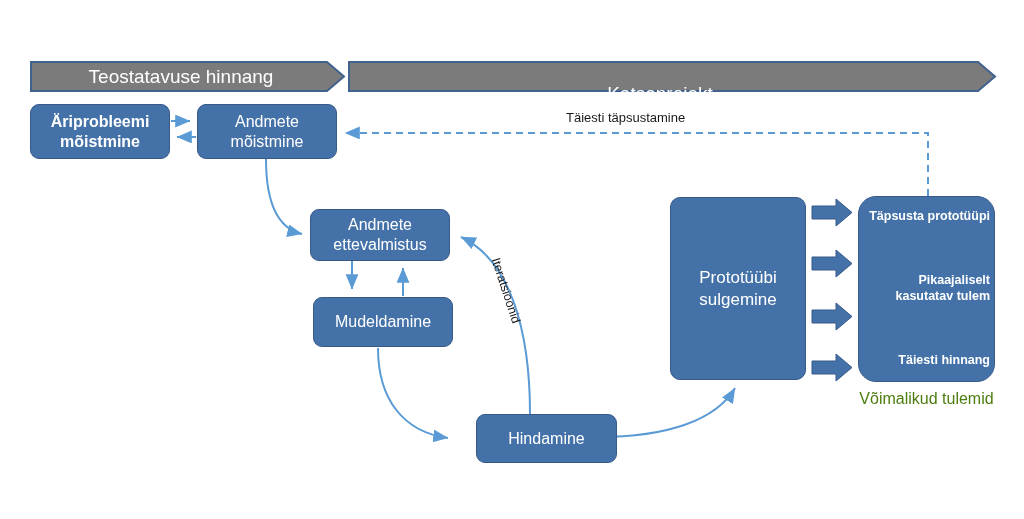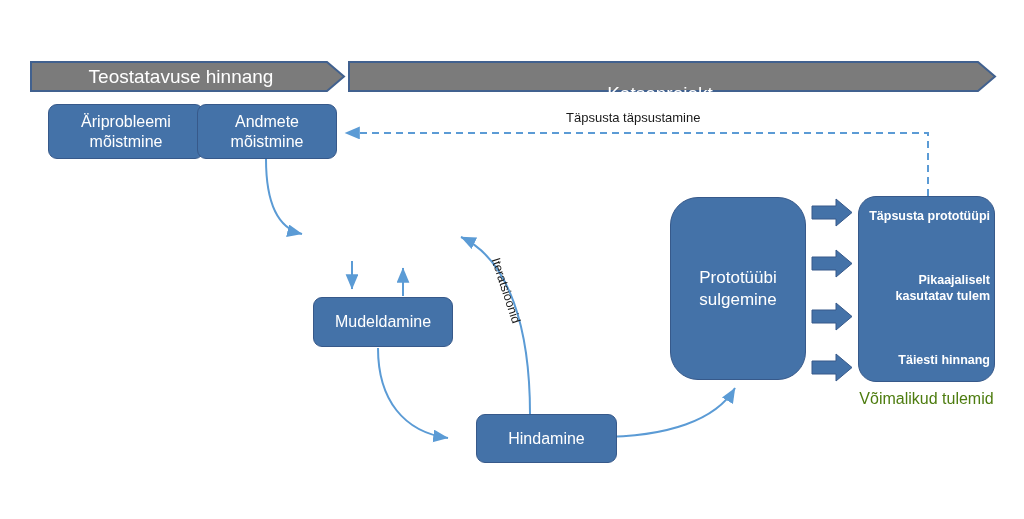--- a/index.html
+++ b/index.html
@@ -41,21 +41,21 @@
     color: #ffffff;
     display: flex;
     align-items: center;
     justify-content: center;
     text-align: center;
     font-size: 16px;
     line-height: 1.25;
     padding: 2px 6px;
   }
   .node.big {
-    border-radius: 28px;
+    border-radius: 10px;
   }
   .outcomes {
     position: absolute;
     box-sizing: border-box;
     background: #4472A8;
     border: 1.4px solid #37598a;
     border-radius: 18px;
     color: #ffffff;
     display: flex;
     flex-direction: column;
@@ -140,28 +140,31 @@
       <polygon points="812,257 836,257 836,250 852,263.5 836,277 836,270 812,270" fill="#4472A8" stroke="#37598A" stroke-width="1"></polygon>
     </g>
     <g>
       <polygon points="812,310 836,310 836,303 852,316.5 836,330 836,323 812,323" fill="#4472A8" stroke="#37598A" stroke-width="1"></polygon>
     </g>
     <g>
       <polygon points="812,361 836,361 836,354 852,367.5 836,381 836,374 812,374" fill="#4472A8" stroke="#37598A" stroke-width="1"></polygon>
     </g>
   </svg>
 
-  <div class="node" style="left:48px; top:104px; width:156px; height:55px;">
+  <div class="node" style="left:30px; top:104px; width:140px; height:55px;font-weight:bold;">
     <span>Äriprobleemi mõistmine</span>
   </div>
 
   <div class="node" style="left:197px; top:104px; width:140px; height:55px;justify-content:center;">
     <span>Andmete mõistmine</span>
   </div>
 
+  <div class="node" style="left:310px; top:209px; width:140px; height:52px;">
+    <span>Andmete ettevalmistus</span>
+  </div>
 
   <div class="node" style="left:313px; top:297px; width:140px; height:50px;">
     <span>Mudeldamine</span>
   </div>
 
   <div class="node" style="left:476px; top:414px; width:141px; height:49px;">
     <span>Hindamine</span>
   </div>
 
   <div class="node big" style="left:670px; top:197px; width:136px; height:183px; font-size:17px;">
@@ -169,17 +172,17 @@
   </div>
 
   <div class="outcomes" style="left:858px; top:196px; width:137px; height:186px;">
     <div class="outcome-item">Täpsusta prototüüpi</div>
     <div class="outcome-item">Pikaajaliselt kasutatav tulem</div>
     <div class="outcome-item">Täiesti hinnang</div>
   </div>
 
   <div class="plain-label" style="left:858px; top:389px; width:137px; font-size:16px; line-height:1.3;">Võimalikud tulemid</div>
 
-  <div class="edge-label" style="left:566px; top:110px;">Täpsusta täpsustamine</div>
+  <div class="edge-label" style="left:566px; top:110px;">Täiesti täpsustamine</div>
 
   <div class="rot-label" style="left:502px; top:256px;">Iteratsioonid</div>
 
 </div>
 
 </body></html>

